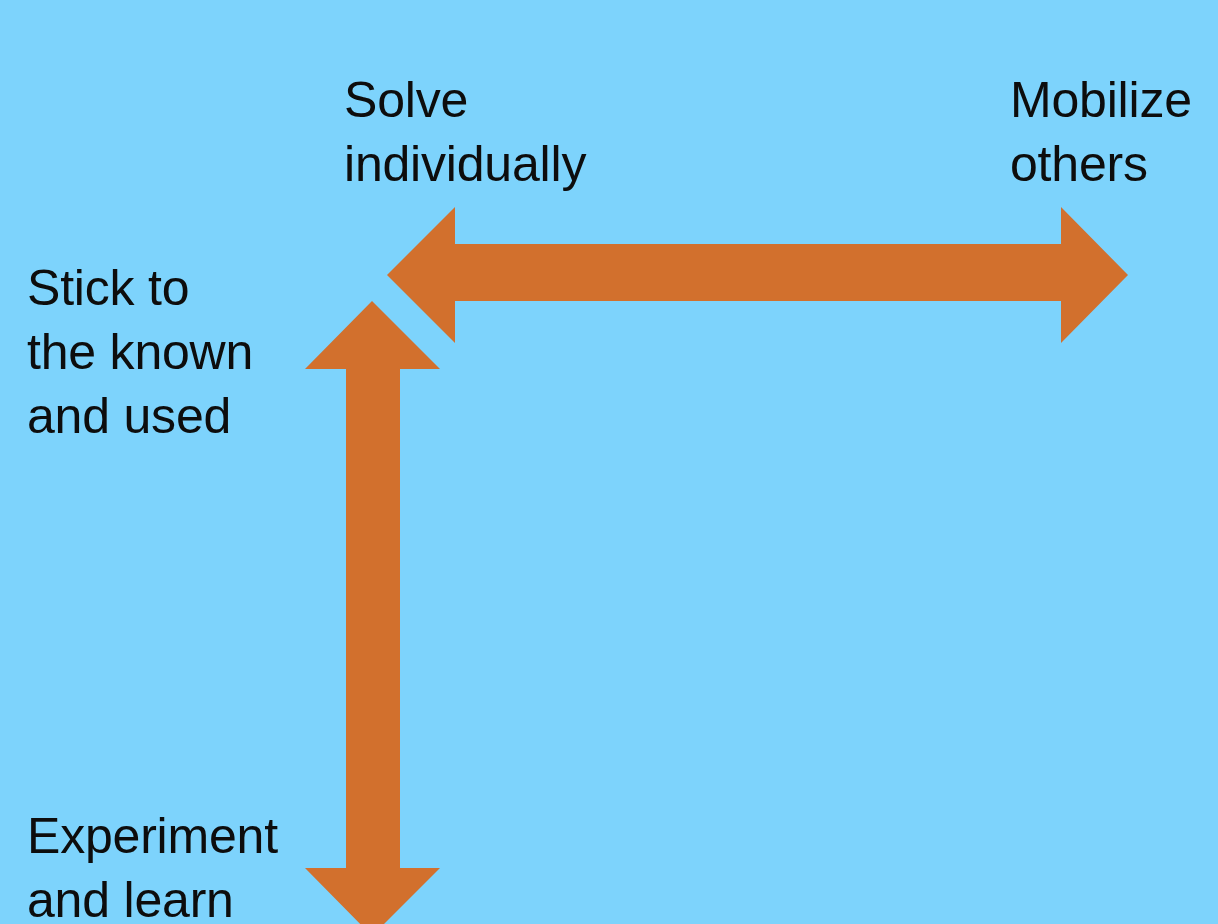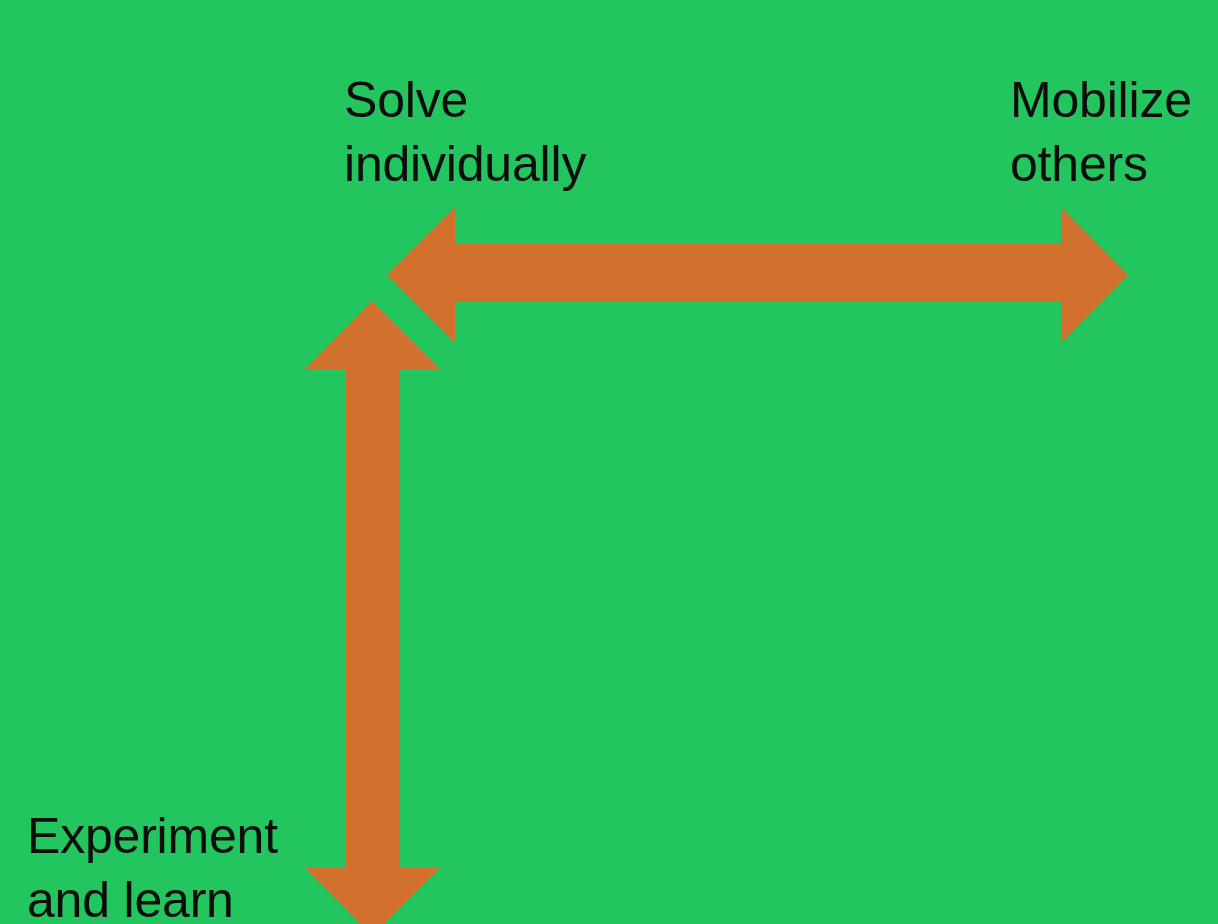--- a/index.html
+++ b/index.html
@@ -5,21 +5,21 @@
 <style>
   html, body {
     margin: 0;
     padding: 0;
     background: #ffffff;
   }
   #canvas {
     position: relative;
     width: 1218px;
     height: 924px;
-    background: #22c55e;
+    background: #7dd3fc;
     overflow: hidden;
     font-family: "Liberation Sans", sans-serif;
   }
   .axis-svg {
     position: absolute;
     left: 0;
     top: 0;
     width: 1218px;
     height: 924px;
   }
@@ -87,17 +87,20 @@
                      346,369
                      305,369"></polygon>
   </svg>
 
   <div class="label" id="label-solve-individually">Solve
 individually</div>
 
   <div class="label" id="label-mobilize-others">Mobilize
 others</div>
 
+  <div class="label" id="label-stick-to-known">Stick to
+the known
+and used</div>
 
   <div class="label" id="label-experiment-learn">Experiment
 and learn</div>
 
 </div>
 
 </body></html>

